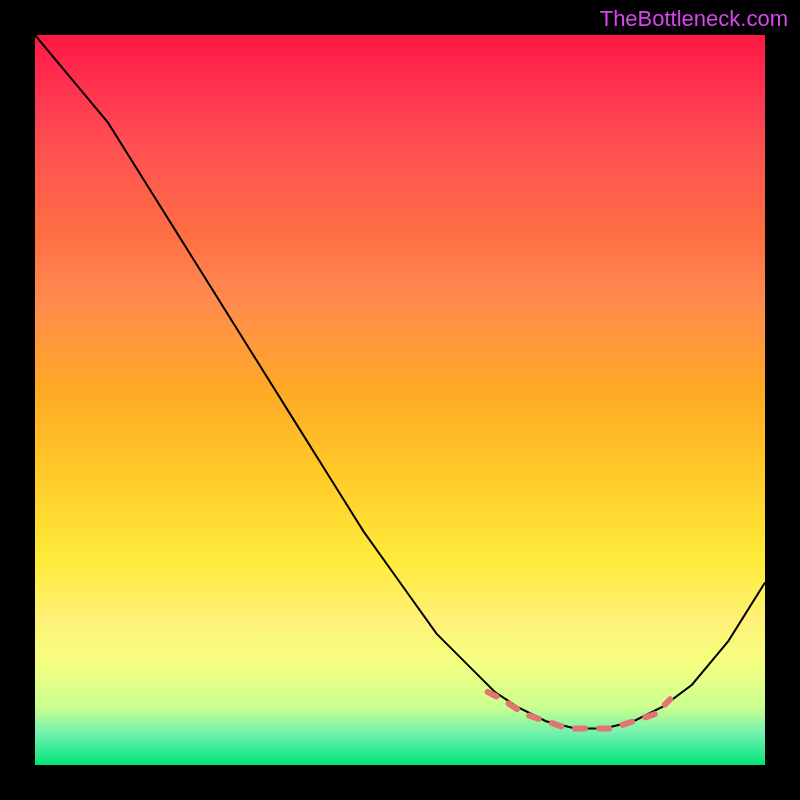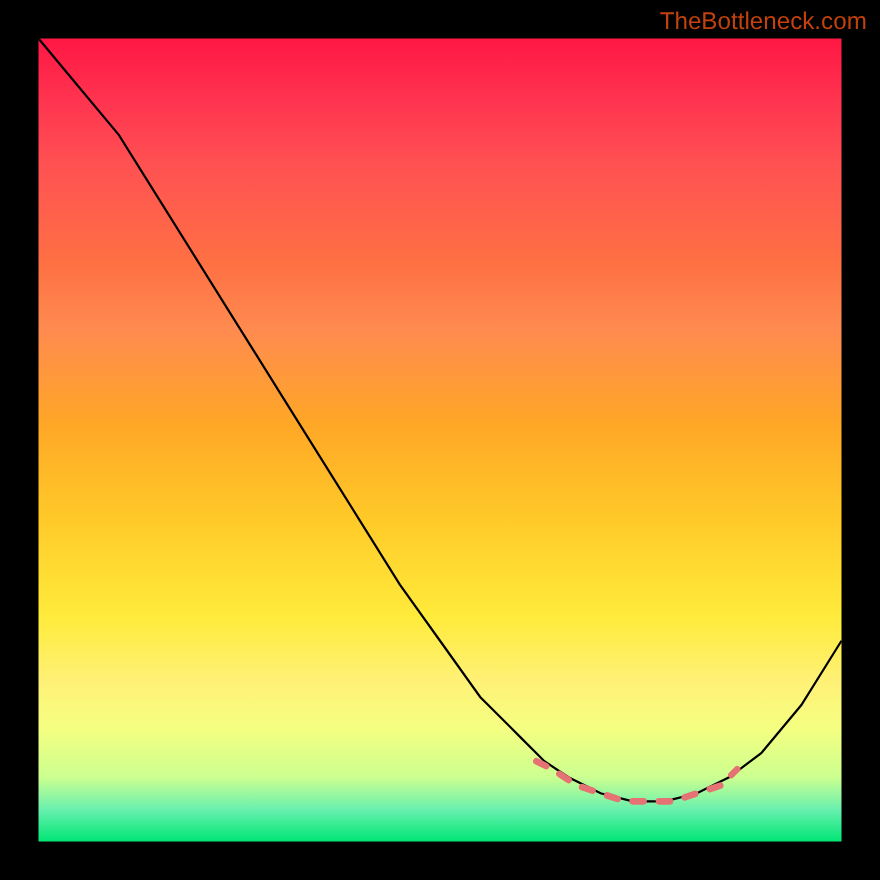--- a/index.html
+++ b/index.html
@@ -7,21 +7,21 @@
     width: 800px;
     height: 800px;
     background: #000;
     position: relative;
     font-family: Arial, sans-serif;
   }
   .watermark {
     position: absolute;
     top: 6px;
     right: 12px;
-    color: #c2410c;
+    color: #d946ef;
     font-size: 22px;
     font-weight: 500;
     z-index: 10;
   }
   .plot-area {
     position: absolute;
     left: 35px;
     top: 35px;
     width: 730px;
     height: 730px;

